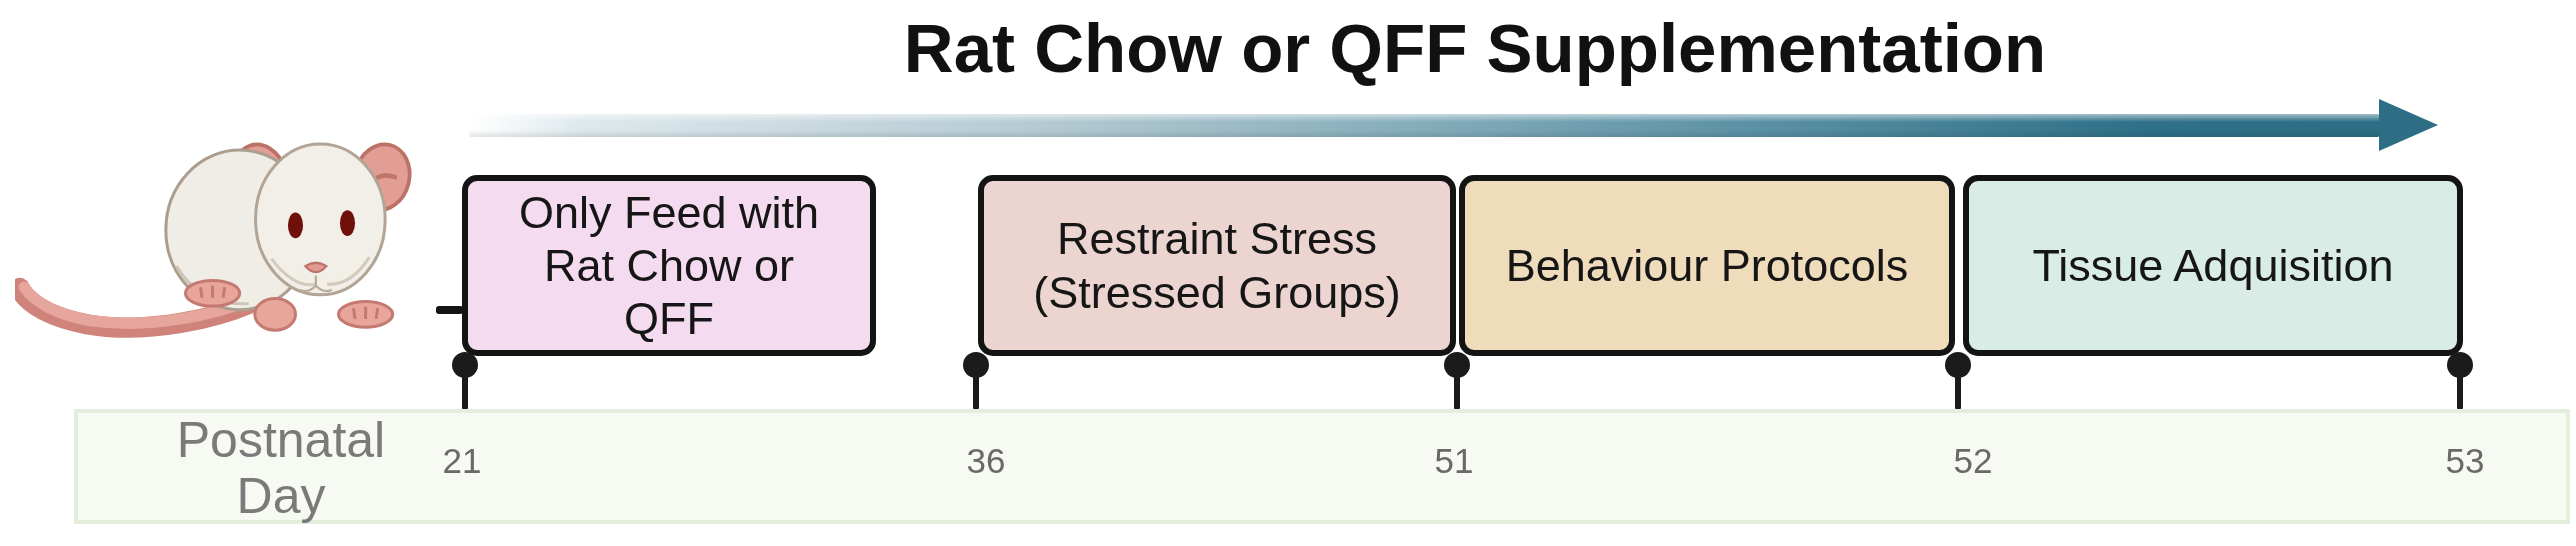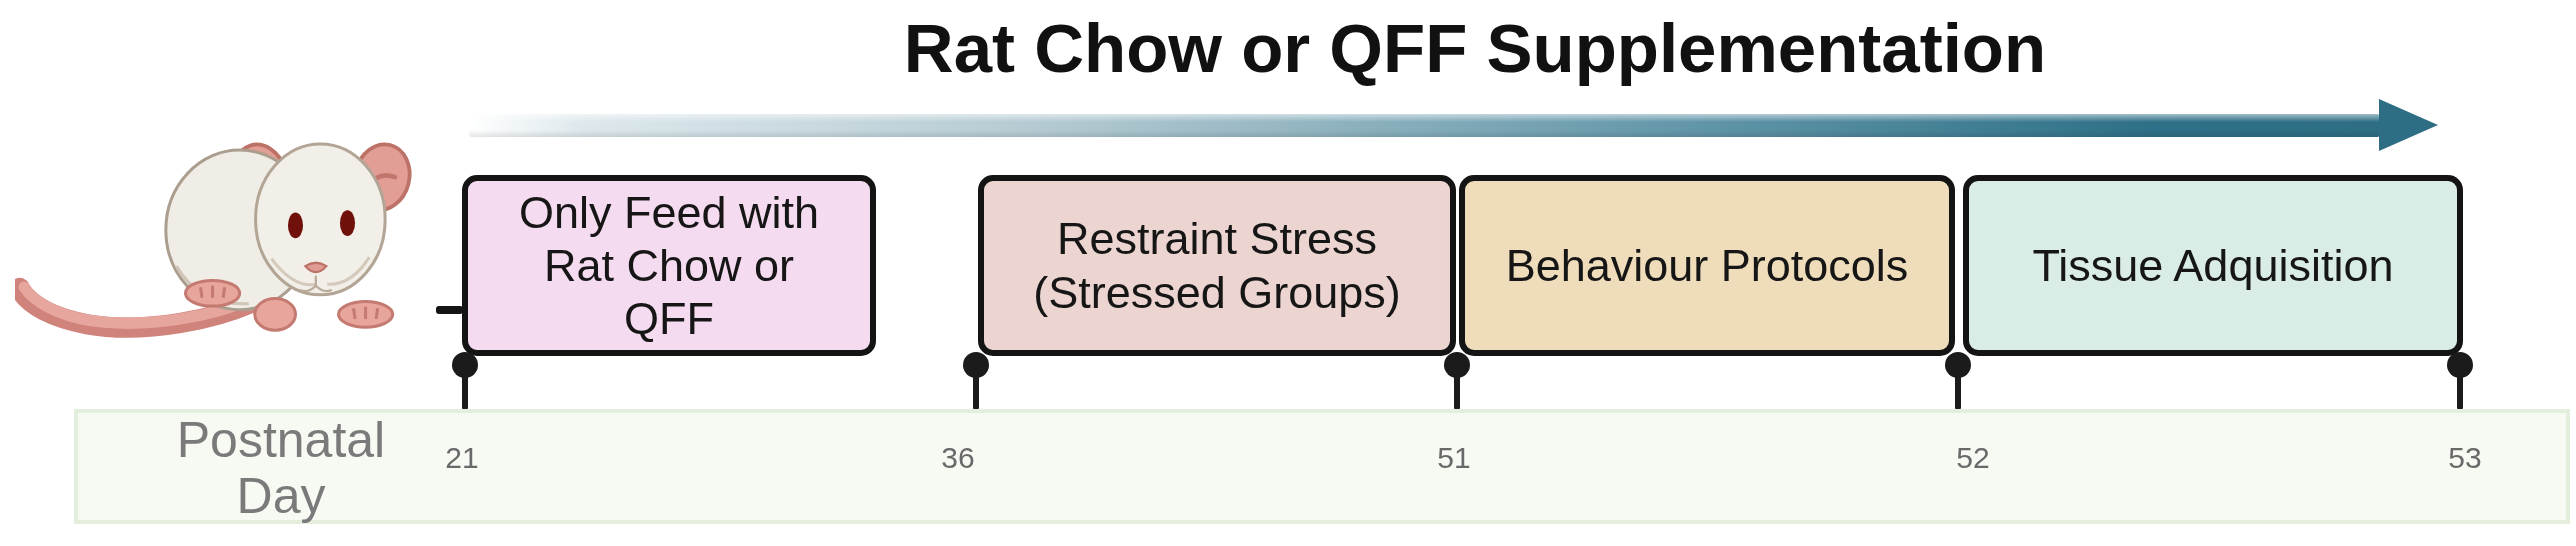--- a/index.html
+++ b/index.html
@@ -112,25 +112,25 @@
     width: 226px;
     text-align: center;
     font-size: 50px;
     line-height: 1.12;
     color: #7a7a7a;
   }
   .day {
     position: absolute;
     top: 441px;
     transform: translateX(-50%);
-    font-size: 30px;
+    font-size: 35px;
     color: #696969;
   }
   .d0 { left: 462px; }
-  .d1 { left: 958px; }
+  .d1 { left: 986px; }
   .d2 { left: 1454px; text-align: right; }
   .d3 { left: 1973px; }
   .d4 { left: 2465px; }
 
   
   .rat {
     position: absolute;
     left: 15px; top: 138px;
     width: 411px; height: 205px;
   }

